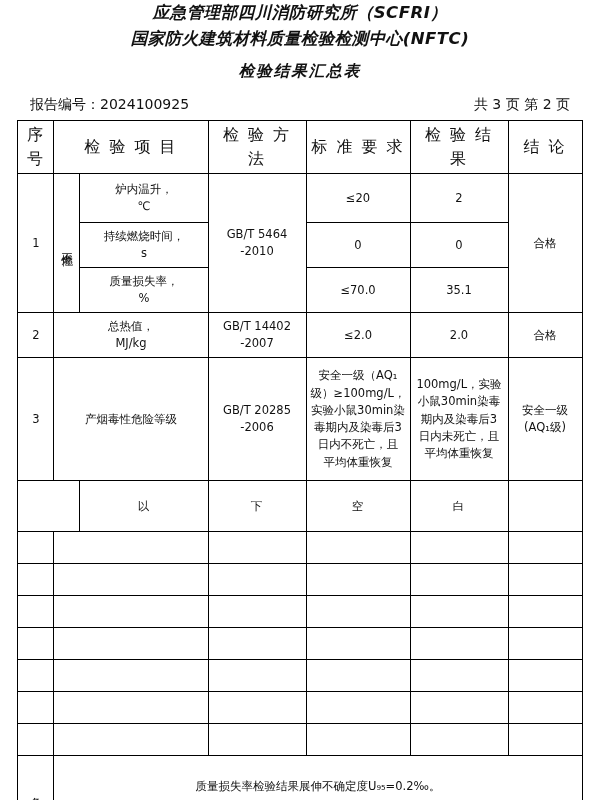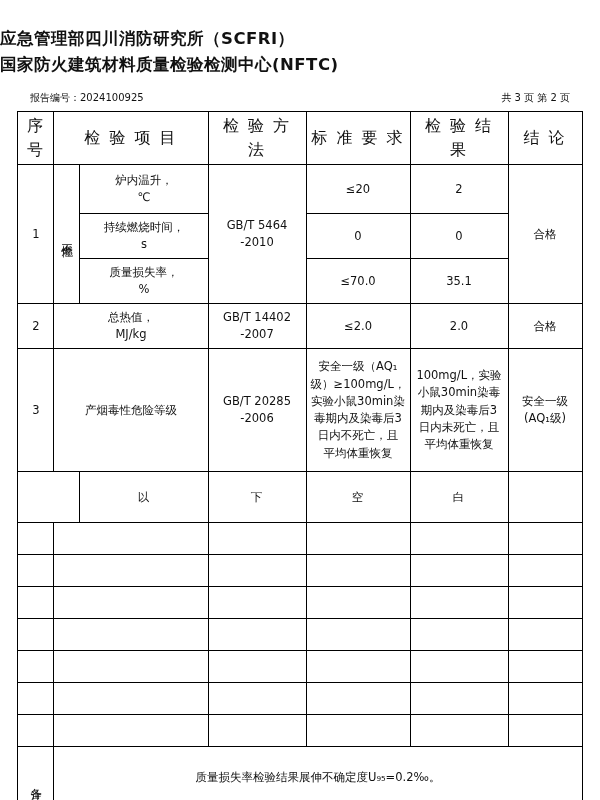--- a/index.html
+++ b/index.html
@@ -11,41 +11,41 @@
     position:relative;
     overflow:hidden;
   }
   .page{
     position:absolute;
     left:0;top:0;width:600px;height:800px;
     box-sizing:border-box;
     padding:0;
   }
   .header{
-    text-align:left;
-    padding-top:26px;
+    text-align:center;
+    font-style:italic;
   }
   .h-line{
     font-size:16.5px;
     font-weight:bold;
     letter-spacing:0.5px;
     line-height:1.55;
     color:#111;
   }
   .h-sub{
     font-size:15.5px;
     font-weight:bold;
     margin-top:10px;
     letter-spacing:2px;
   }
   .meta{
     margin:14px 30px 6px 30px;
     display:flex;
     justify-content:space-between;
-    font-size:10px;
+    font-size:14px;
     color:#111;
   }
   table.main{
     border-collapse:collapse;
     width:540px;
     margin:0 auto;
     table-layout:fixed;
   }
   table.main td, table.main th{
     border:1px solid #000;
@@ -95,20 +95,21 @@
   }
 </style>
 </head>
 <body>
 
 <div class="page">
 
   <div class="header">
     <div class="h-line">应急管理部四川消防研究所（SCFRI）</div>
     <div class="h-line">国家防火建筑材料质量检验检测中心(NFTC)</div>
+    <div class="h-sub">检验结果汇总表</div>
   </div>
 
   <div class="meta">
     <div>报告编号：2024100925</div>
     <div>共 3 页 第 2 页</div>
   </div>
 
   <table class="main">
     <colgroup>
       <col class="col-no">

